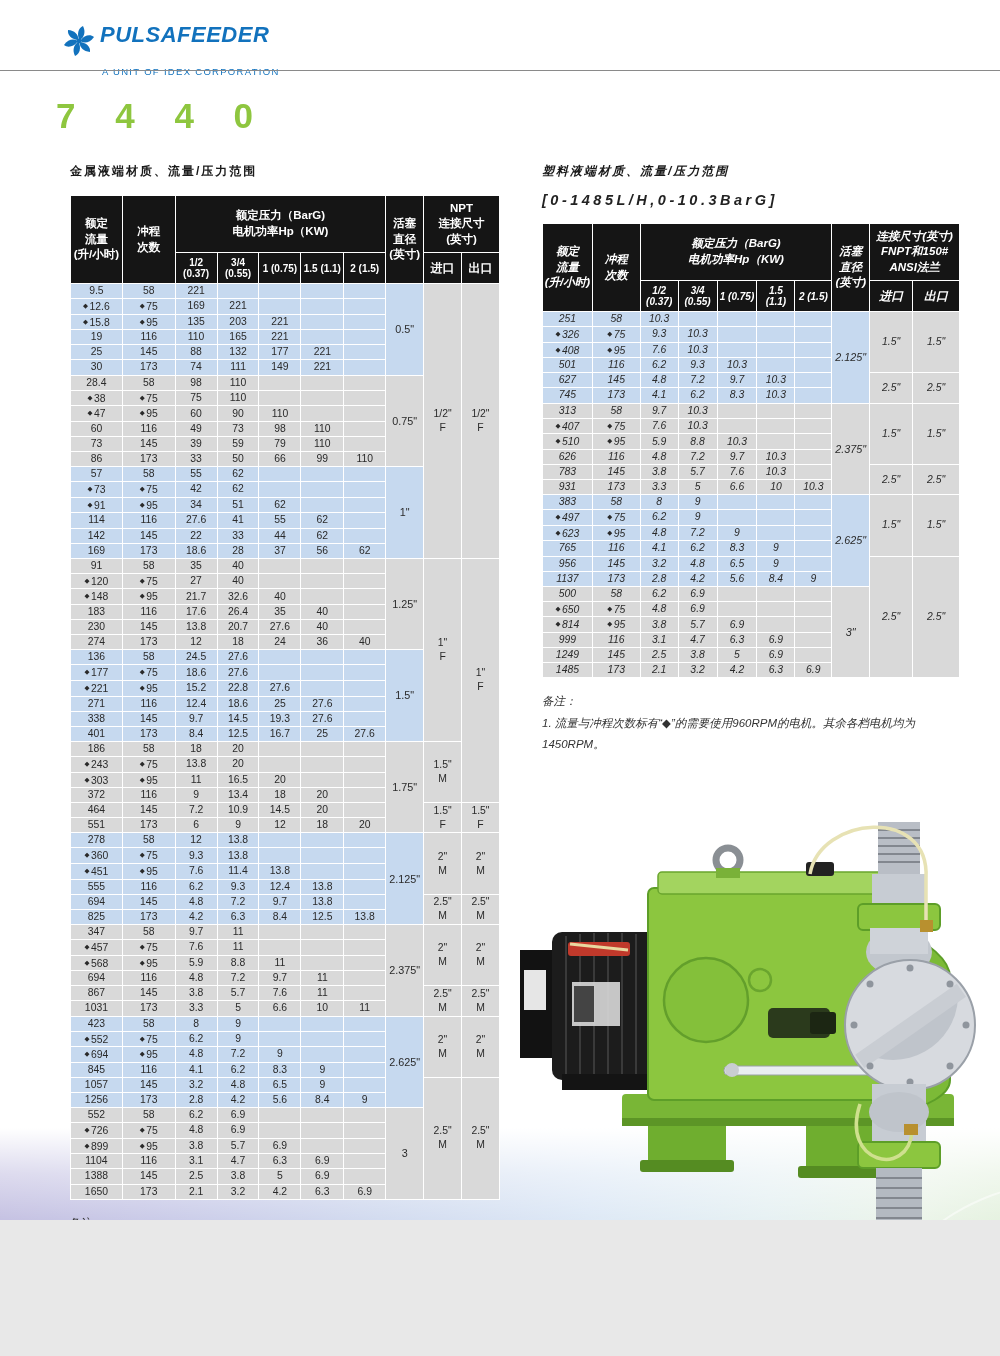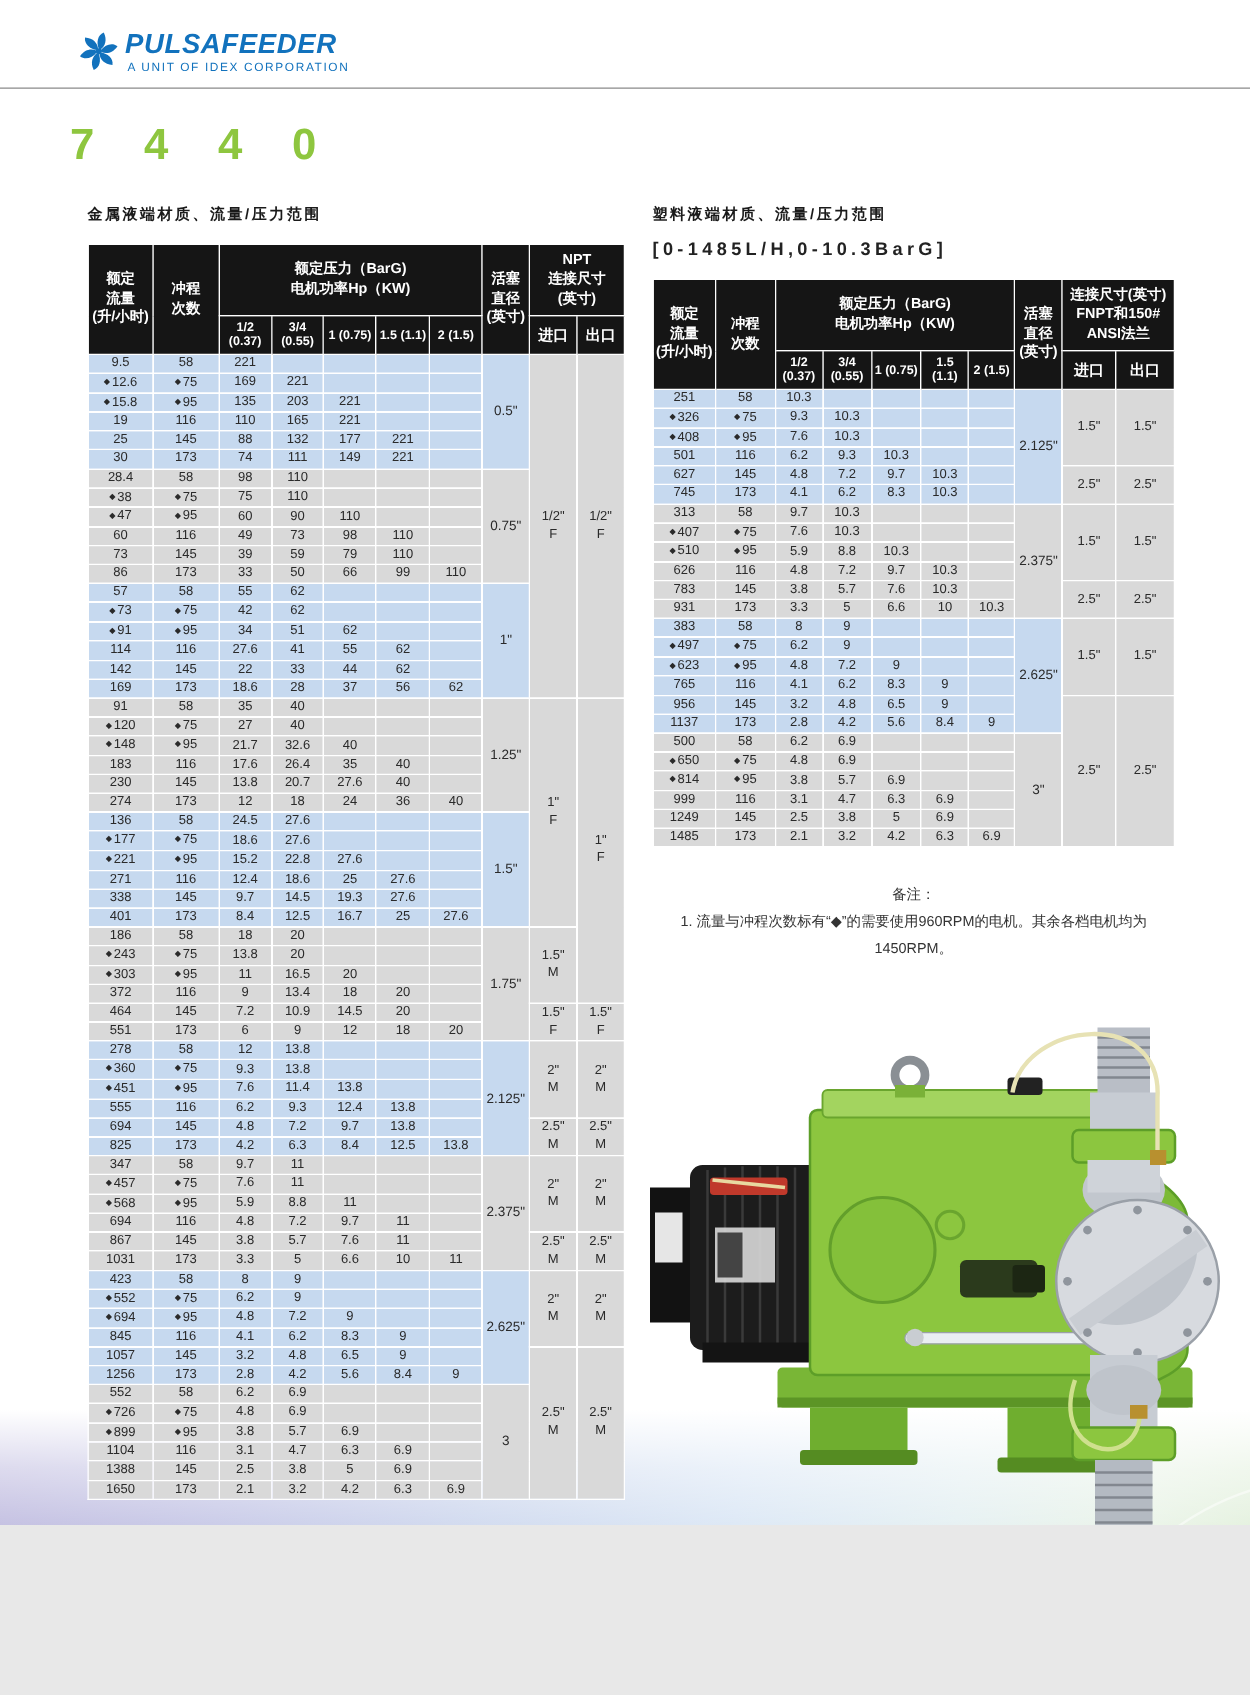--- a/index.html
+++ b/index.html
@@ -14,49 +14,49 @@
   .arc{position:absolute;border:2px solid rgba(255,255,255,.5);border-radius:50%;}
   .a1{left:860px;top:1180px;width:420px;height:380px;}
   .a2{left:930px;top:1250px;width:330px;height:300px;border-width:3px;}
   .bottom-bar{position:absolute;left:0;top:1348px;width:1000px;height:8px;
     background:linear-gradient(90deg,#f2f4ef 0%,#e4efd3 30%,#b7d877 60%,#8dc63f 85%,#7cb32e 100%);}
 
   
   .brand{position:absolute;left:62px;top:24px;display:flex;align-items:flex-start;}
   .brand-text{margin-left:4px;}
   .brand-name{font-size:22px;font-weight:bold;font-style:italic;color:#1272bd;letter-spacing:.5px;line-height:1;}
-  .brand-sub{font-size:9.5px;color:#1272bd;letter-spacing:1.3px;margin-top:3px;margin-left:2px;}
+  .brand-sub{font-size:9.5px;color:#1272bd;letter-spacing:1.3px;margin-top:20px;margin-left:2px;}
   .toprule{position:absolute;left:0;top:70px;width:1000px;height:1px;background:#8a8a8a;}
   .model{position:absolute;left:56px;top:96px;font-size:35px;font-weight:bold;color:#8ec63f;letter-spacing:15px;}
 
   
   .col{position:absolute;top:163px;}
   .col.left{left:70px;width:430px;}
-  .col.right{left:522px;width:418px;}
+  .col.right{left:542px;width:418px;font-style:italic;}
   .col h2{font-size:12px;letter-spacing:2px;margin:0;color:#1a1a1a;font-weight:bold;}
   .range{font-size:14.5px;font-weight:bold;letter-spacing:3.5px;margin-top:12px;color:#222;}
   .tablewrap{margin-top:15px;}
 
   
   .ptable{border-collapse:collapse;table-layout:fixed;}
   .ptable th{background:#151515;color:#fff;font-weight:bold;white-space:pre-line;
     border:1.5px solid #fff;text-align:center;font-size:11.5px;line-height:1.35;padding:2px 0;}
   .ptable thead tr:first-child th{height:52px;}
   .ptable th.power{font-size:10px;height:26px;padding:1px 0;line-height:1.1;}
   .ptable th.io{height:26px;font-size:12px;}
   .ptable td{border:1px solid #fff;text-align:center;font-size:10.4px;color:#2a2a2a;
     padding:0;line-height:14.1px;height:14.1px;white-space:pre-line;overflow:hidden;}
   .bg-b{background:#c6d9ef;}
   .bg-g{background:#d9d9d9;}
   td.conn{background:#d9d9d9;font-size:10.4px;line-height:1.35;}
   td.piston{font-size:10.8px;}
   .dm{font-size:6.5px;vertical-align:1.5px;margin-right:1.5px;}
 
   
-  .notes{margin-top:28px;font-size:11.5px;color:#333;line-height:1.85;text-align:center;}
+  .notes{margin-top:13px;font-size:11.5px;color:#333;line-height:1.85;}
   .notes div{white-space:normal;}
 
   .page-num{position:absolute;left:70px;top:1300px;font-size:15px;font-weight:bold;font-style:italic;color:#222;}
 
   .photo{position:absolute;left:510px;top:812px;}
 </style>
 </head>
 <body>
 
 <div class="page">

